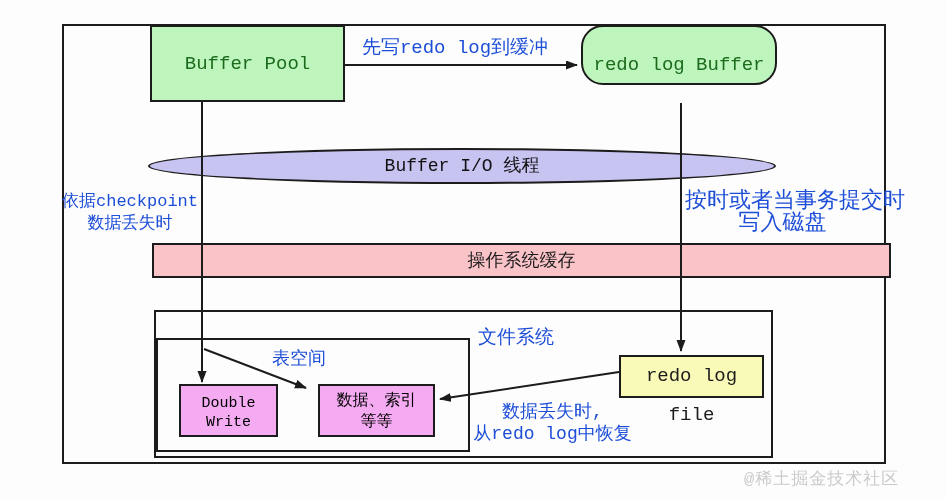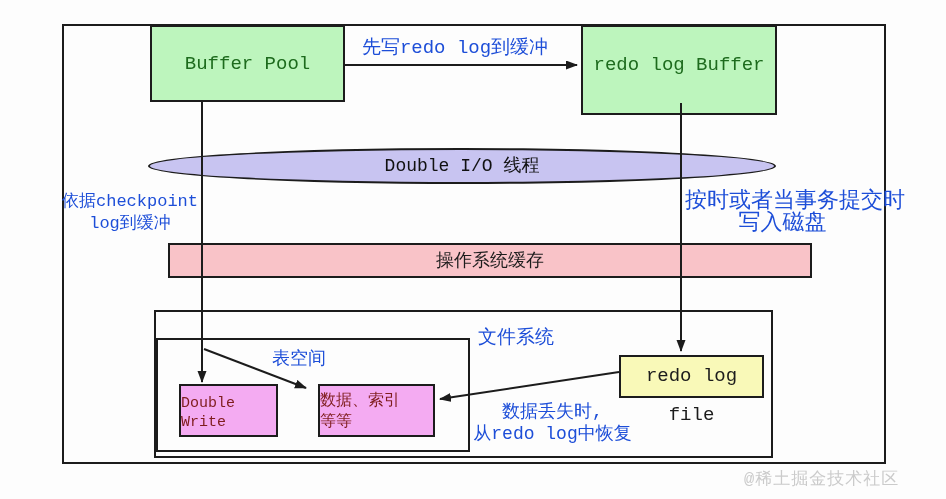--- a/index.html
+++ b/index.html
@@ -7,33 +7,33 @@
     position:relative;width:946px;height:499px;background:#fdfdfd;overflow:hidden;
     font-family:Liberation Mono, monospace;color:#1c1c1c;
   }
   .abs{position:absolute;box-sizing:border-box;}
   
   .outer-frame{left:62px;top:24px;width:824px;height:440px;border:2px solid var(--line);}
   
   .green-box{background:var(--box-green);border:2px solid var(--line);text-align:center;
              color:var(--green-text);font-size:19px;}
   .buffer-pool{left:150px;top:25px;width:195px;height:77px;line-height:75px;}
-  .redo-log-buffer{left:581px;top:25px;width:196px;height:90px;line-height:76px;}
+  .redo-log-buffer{left:581px;top:25px;width:196px;height:60px;line-height:76px;border-radius:22px;}
   
   .io-ellipse{left:148px;top:148px;width:628px;height:36px;background:var(--ellipse-purple);
               border:2px solid var(--line);border-radius:50%;text-align:center;
               line-height:33px;font-size:18px;color:#111;}
   
-  .os-bar{left:168px;top:243px;width:644px;height:35px;background:var(--bar-pink);
+  .os-bar{left:152px;top:243px;width:739px;height:35px;background:var(--bar-pink);
           border:2px solid var(--line);text-align:center;line-height:32px;font-size:18px;}
   
   .fs-box{left:154px;top:310px;width:619px;height:148px;border:2px solid var(--line);}
   .ts-box{left:156px;top:338px;width:314px;height:114px;border:2px solid var(--line);}
   
-  .magenta-box{background:var(--box-magenta);border:2px solid var(--line);text-align:left;color:#7f1d1d;}
+  .magenta-box{background:var(--box-magenta);border:2px solid var(--line);text-align:center;color:#000000;}
   .double-write{left:179px;top:384px;width:99px;height:53px;font-size:15px;line-height:19px;padding-top:8px;}
   .data-index{left:318px;top:384px;width:117px;height:53px;font-size:16px;line-height:21px;padding-top:5px;}
   
   .redo-file{left:619px;top:355px;width:145px;height:43px;background:var(--box-yellow);
              border:2px solid var(--line);text-align:center;line-height:39px;font-size:19px;}
   
   .lbl{font-size:18px;color:#1d4ed8;white-space:nowrap;}
   .write-to-buffer{left:355px;top:34px;width:200px;text-align:center;font-size:19px;}
   .checkpoint{left:55px;top:191px;width:150px;text-align:center;font-size:17px;line-height:22px;}
   .commit{left:685px;top:191px;width:195px;text-align:center;font-size:22px;line-height:22px;}
@@ -58,26 +58,26 @@
     <span>Buffer Pool</span>
   </div>
 
   <div class="abs green-box redo-log-buffer">
     <span>redo log Buffer</span>
   </div>
 
   <div class="abs lbl write-to-buffer">先写redo log到缓冲</div>
 
   <div class="abs io-ellipse">
-    <span>Double I/O 线程</span>
+    <span>Buffer I/O 线程</span>
   </div>
 
   <div class="abs lbl checkpoint">
     <span>依据checkpoint</span>
-    <span class="line2">log到缓冲</span>
+    <span class="line2">数据丢失时</span>
   </div>
 
   <div class="abs lbl commit">
     <span>按时或者当事务提交时</span>
     <span class="line2">写入磁盘</span>
   </div>
 
   <div class="abs os-bar">
     <span>操作系统缓存</span>
   </div>

